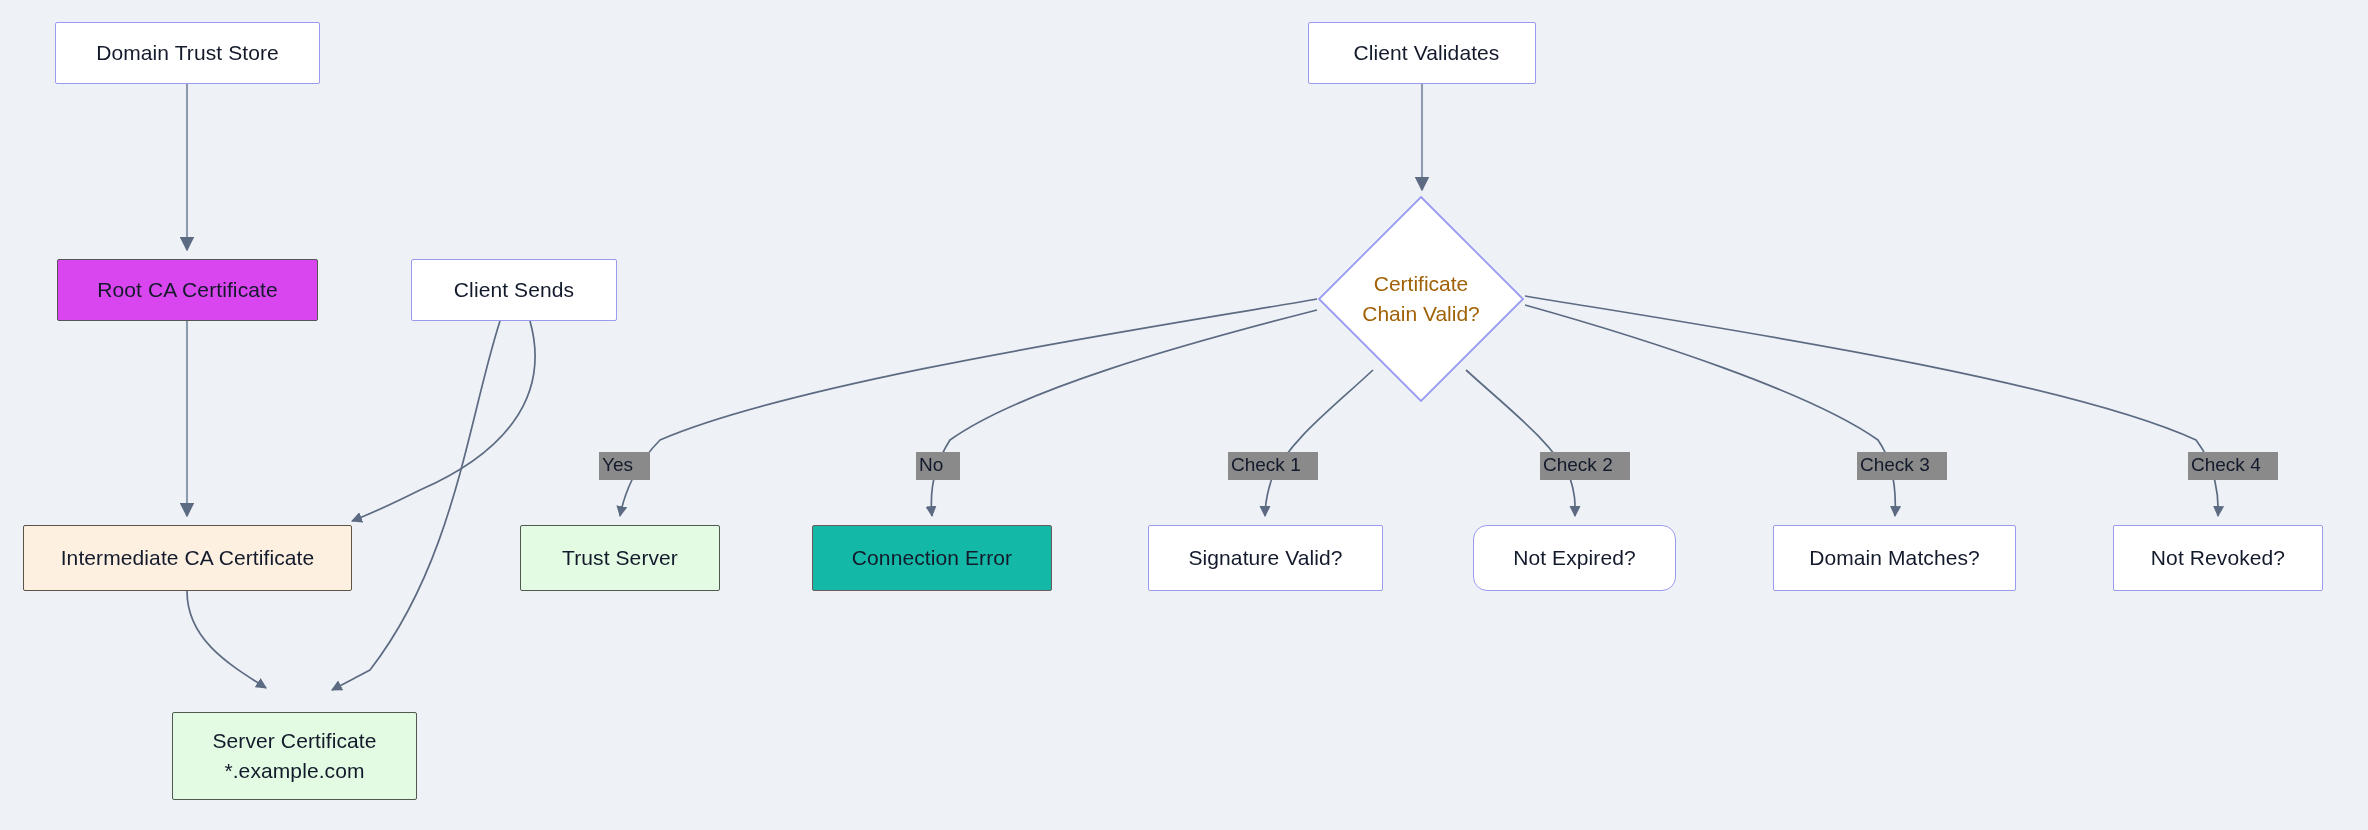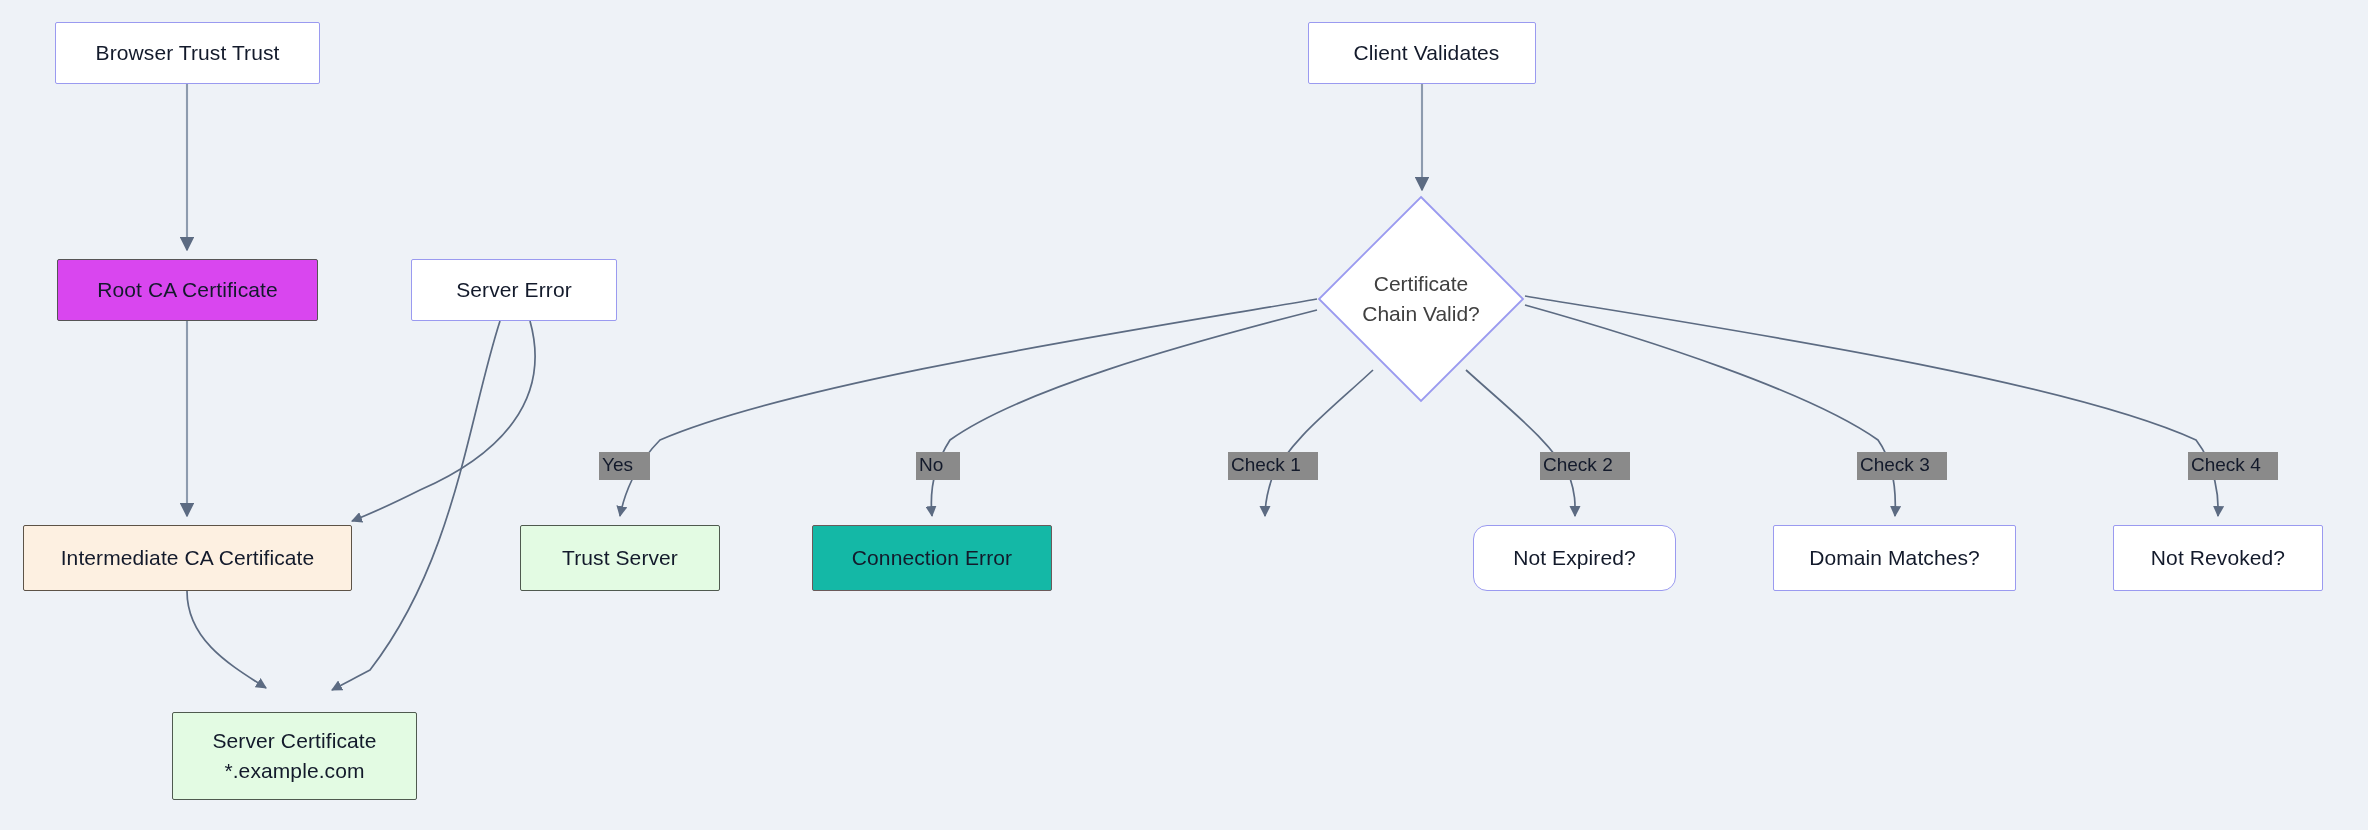--- a/index.html
+++ b/index.html
@@ -79,21 +79,21 @@
     left: 0;
     top: 0;
     width: 100%;
     height: 100%;
     display: flex;
     align-items: center;
     justify-content: center;
     text-align: center;
     font-size: 21px;
     line-height: 1.45;
-    color: #404040;
+    color: #a16207;
     white-space: pre-line;
   }
   .edge-label {
     position: absolute;
     z-index: 4;
     font-size: 19px;
     line-height: 1.1;
     color: #131a2b;
     background: #8a8a8a;
     padding: 3px 17px 4px 3px;
@@ -132,33 +132,33 @@
       <path d="M 1525 305 C 1650 340, 1810 392, 1878 440 C 1896 466, 1896 498, 1895 516" marker-end="url(#arrow-thin)"></path>
       <path d="M 1525 296 C 1700 325, 2060 378, 2196 440 C 2216 466, 2219 498, 2218 516" marker-end="url(#arrow-thin)"></path>
     </g>
 
     <g fill="none" stroke="#8d9bae" stroke-width="2.1">
       <path d="M 1422 84 L 1422 190" marker-end="url(#arrow)"></path>
     </g>
   </svg>
 
   <div class="node rect default" style="left:55px; top:22px; width:265px; height:62px;">
-    <span class="label">Browser Trust Trust</span>
+    <span class="label">Domain Trust Store</span>
   </div>
 
   <div class="node rect default" style="left:1308px; top:22px; width:228px; height:62px;padding-left:9px;">
     <span class="label">Client Validates</span>
   </div>
 
   <div class="node rect blue" style="left:57px; top:259px; width:261px; height:62px;">
     <span class="label">Root CA Certificate</span>
   </div>
 
   <div class="node rect default" style="left:411px; top:259px; width:206px; height:62px;">
-    <span class="label">Server Error</span>
+    <span class="label">Client Sends</span>
   </div>
 
   <div class="diamond-wrap" style="left:1317px; top:195px; width:208px; height:208px;">
     <svg width="208" height="208" viewBox="0 0 208 208">
       <polygon points="104,2 206,104 104,206 2,104" fill="#ffffff" stroke="#9a9af0" stroke-width="1.8"></polygon>
     </svg>
     <div class="diamond-text">Certificate
 Chain Valid?</div>
   </div>
 
@@ -167,20 +167,23 @@
   </div>
 
   <div class="node rect green" style="left:520px; top:525px; width:200px; height:66px;">
     <span class="label">Trust Server</span>
   </div>
 
   <div class="node rect pink" style="left:812px; top:525px; width:240px; height:66px;">
     <span class="label">Connection Error</span>
   </div>
 
+  <div class="node rect default" style="left:1148px; top:525px; width:235px; height:66px;">
+    <span class="label">Signature Valid?</span>
+  </div>
 
   <div class="node rect default" style="left:1473px; top:525px; width:203px; height:66px;border-radius:14px;">
     <span class="label">Not Expired?</span>
   </div>
 
   <div class="node rect default" style="left:1773px; top:525px; width:243px; height:66px;">
     <span class="label">Domain Matches?</span>
   </div>
 
   <div class="node rect default" style="left:2113px; top:525px; width:210px; height:66px;">

